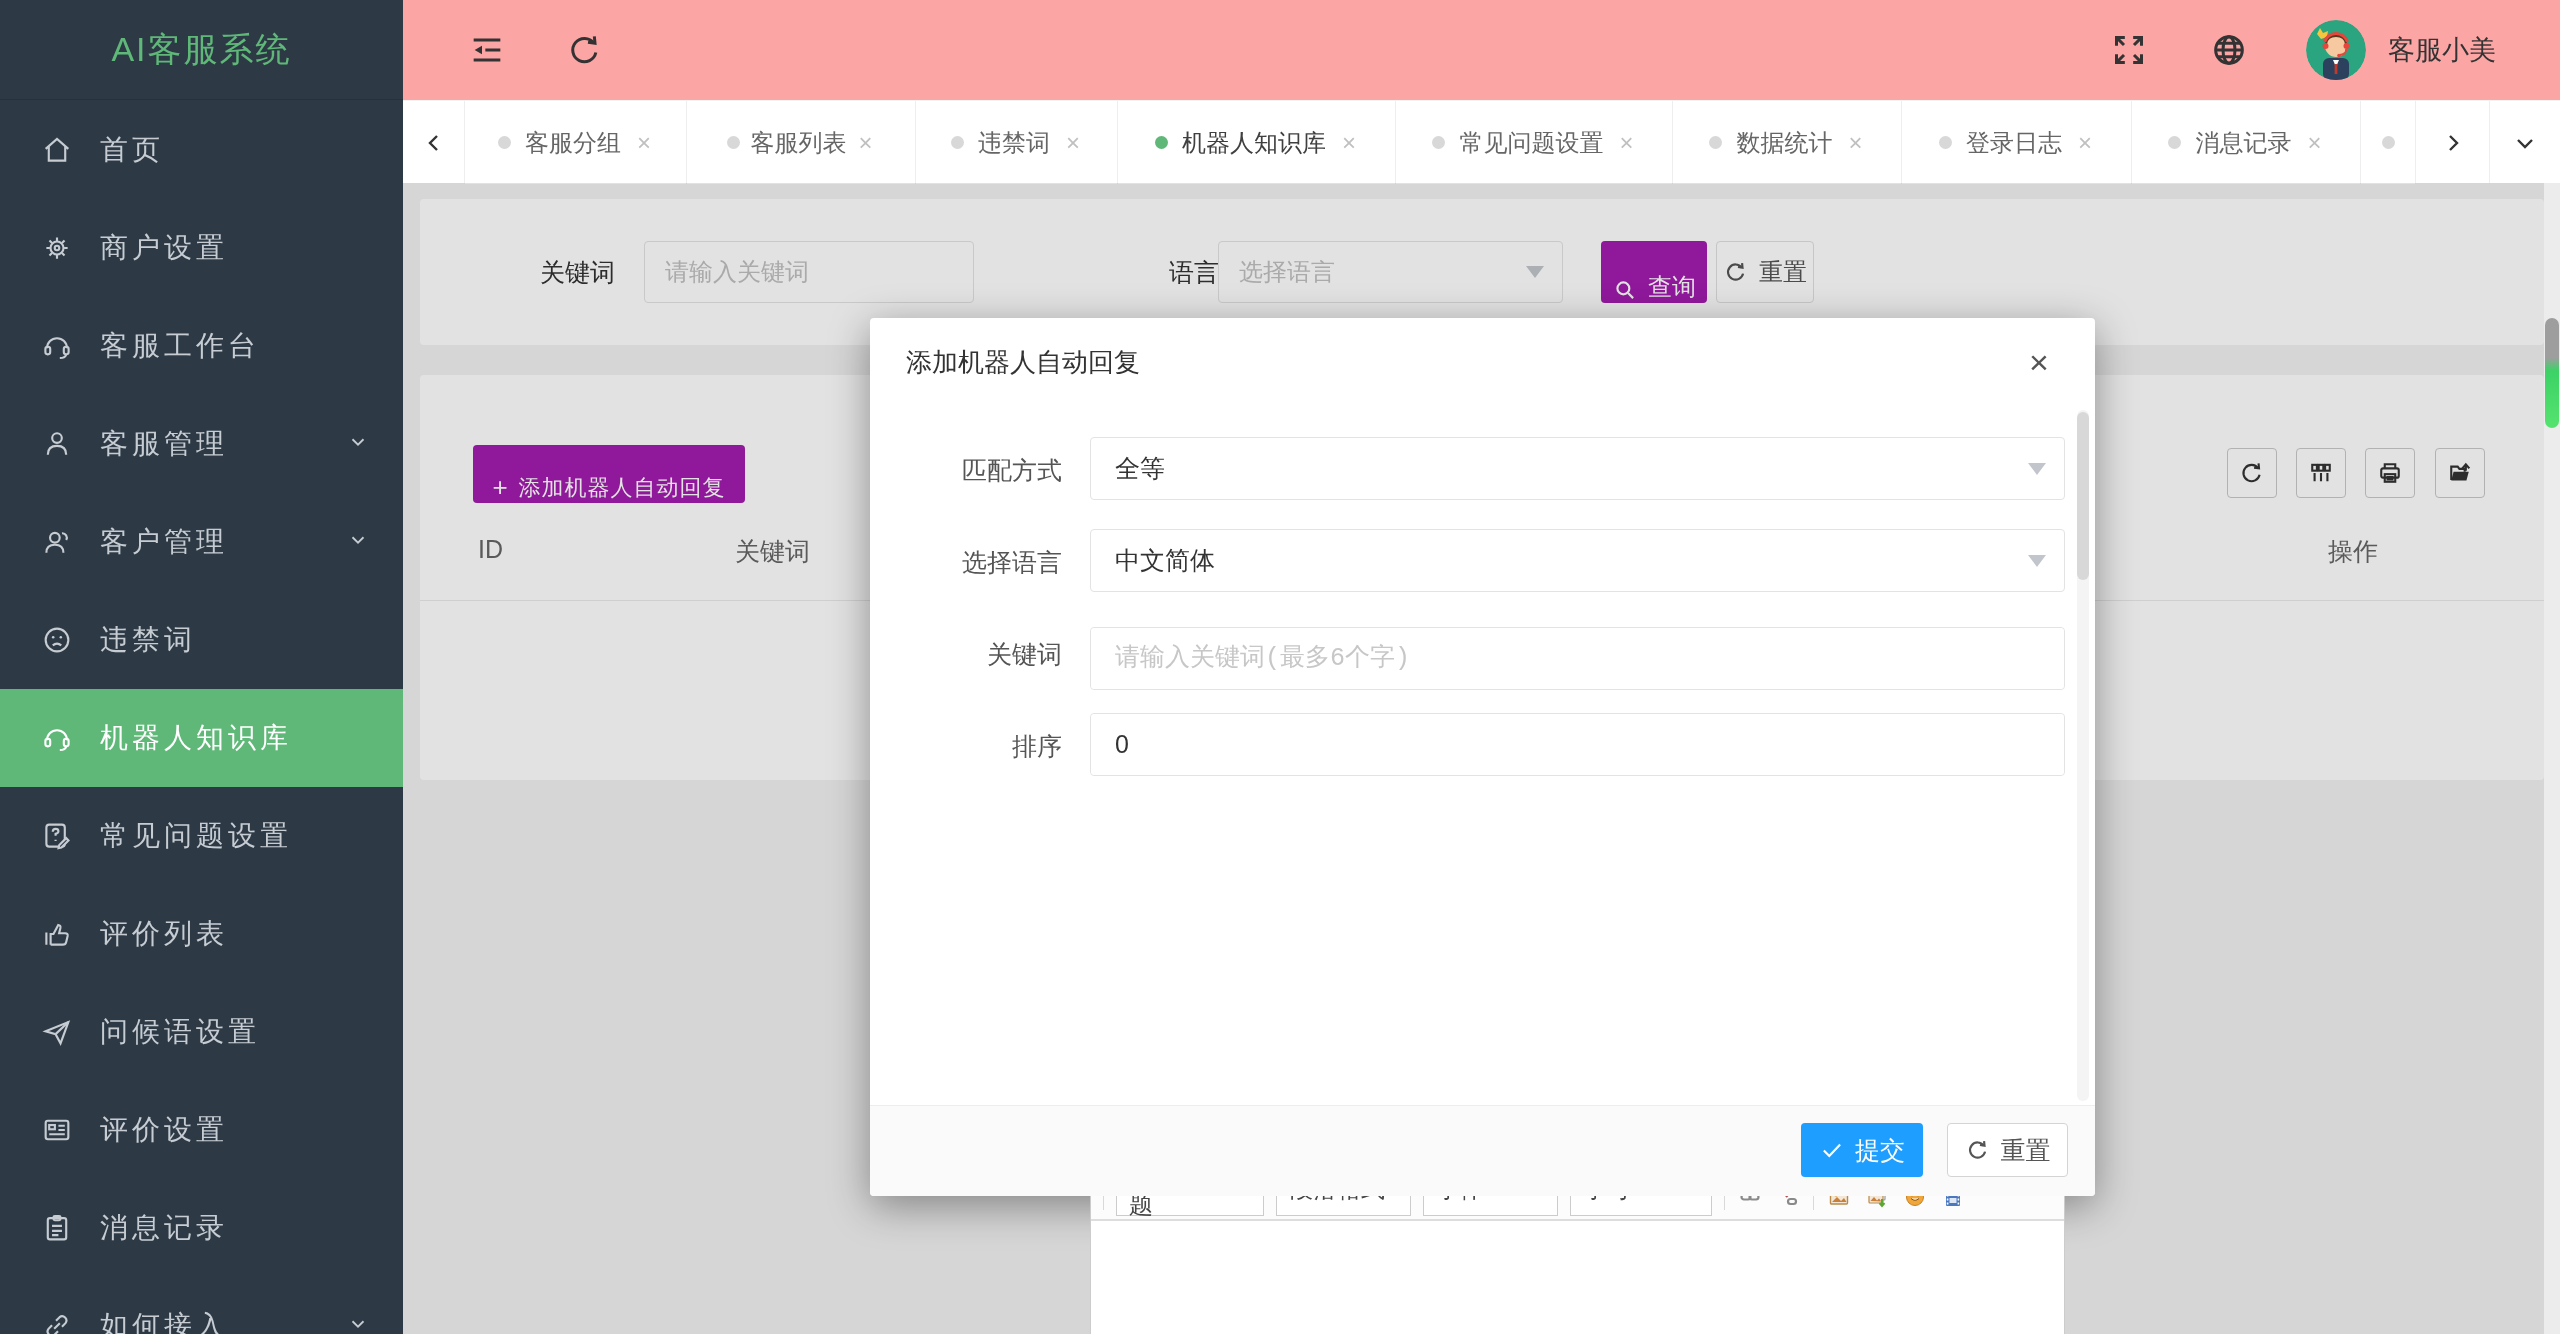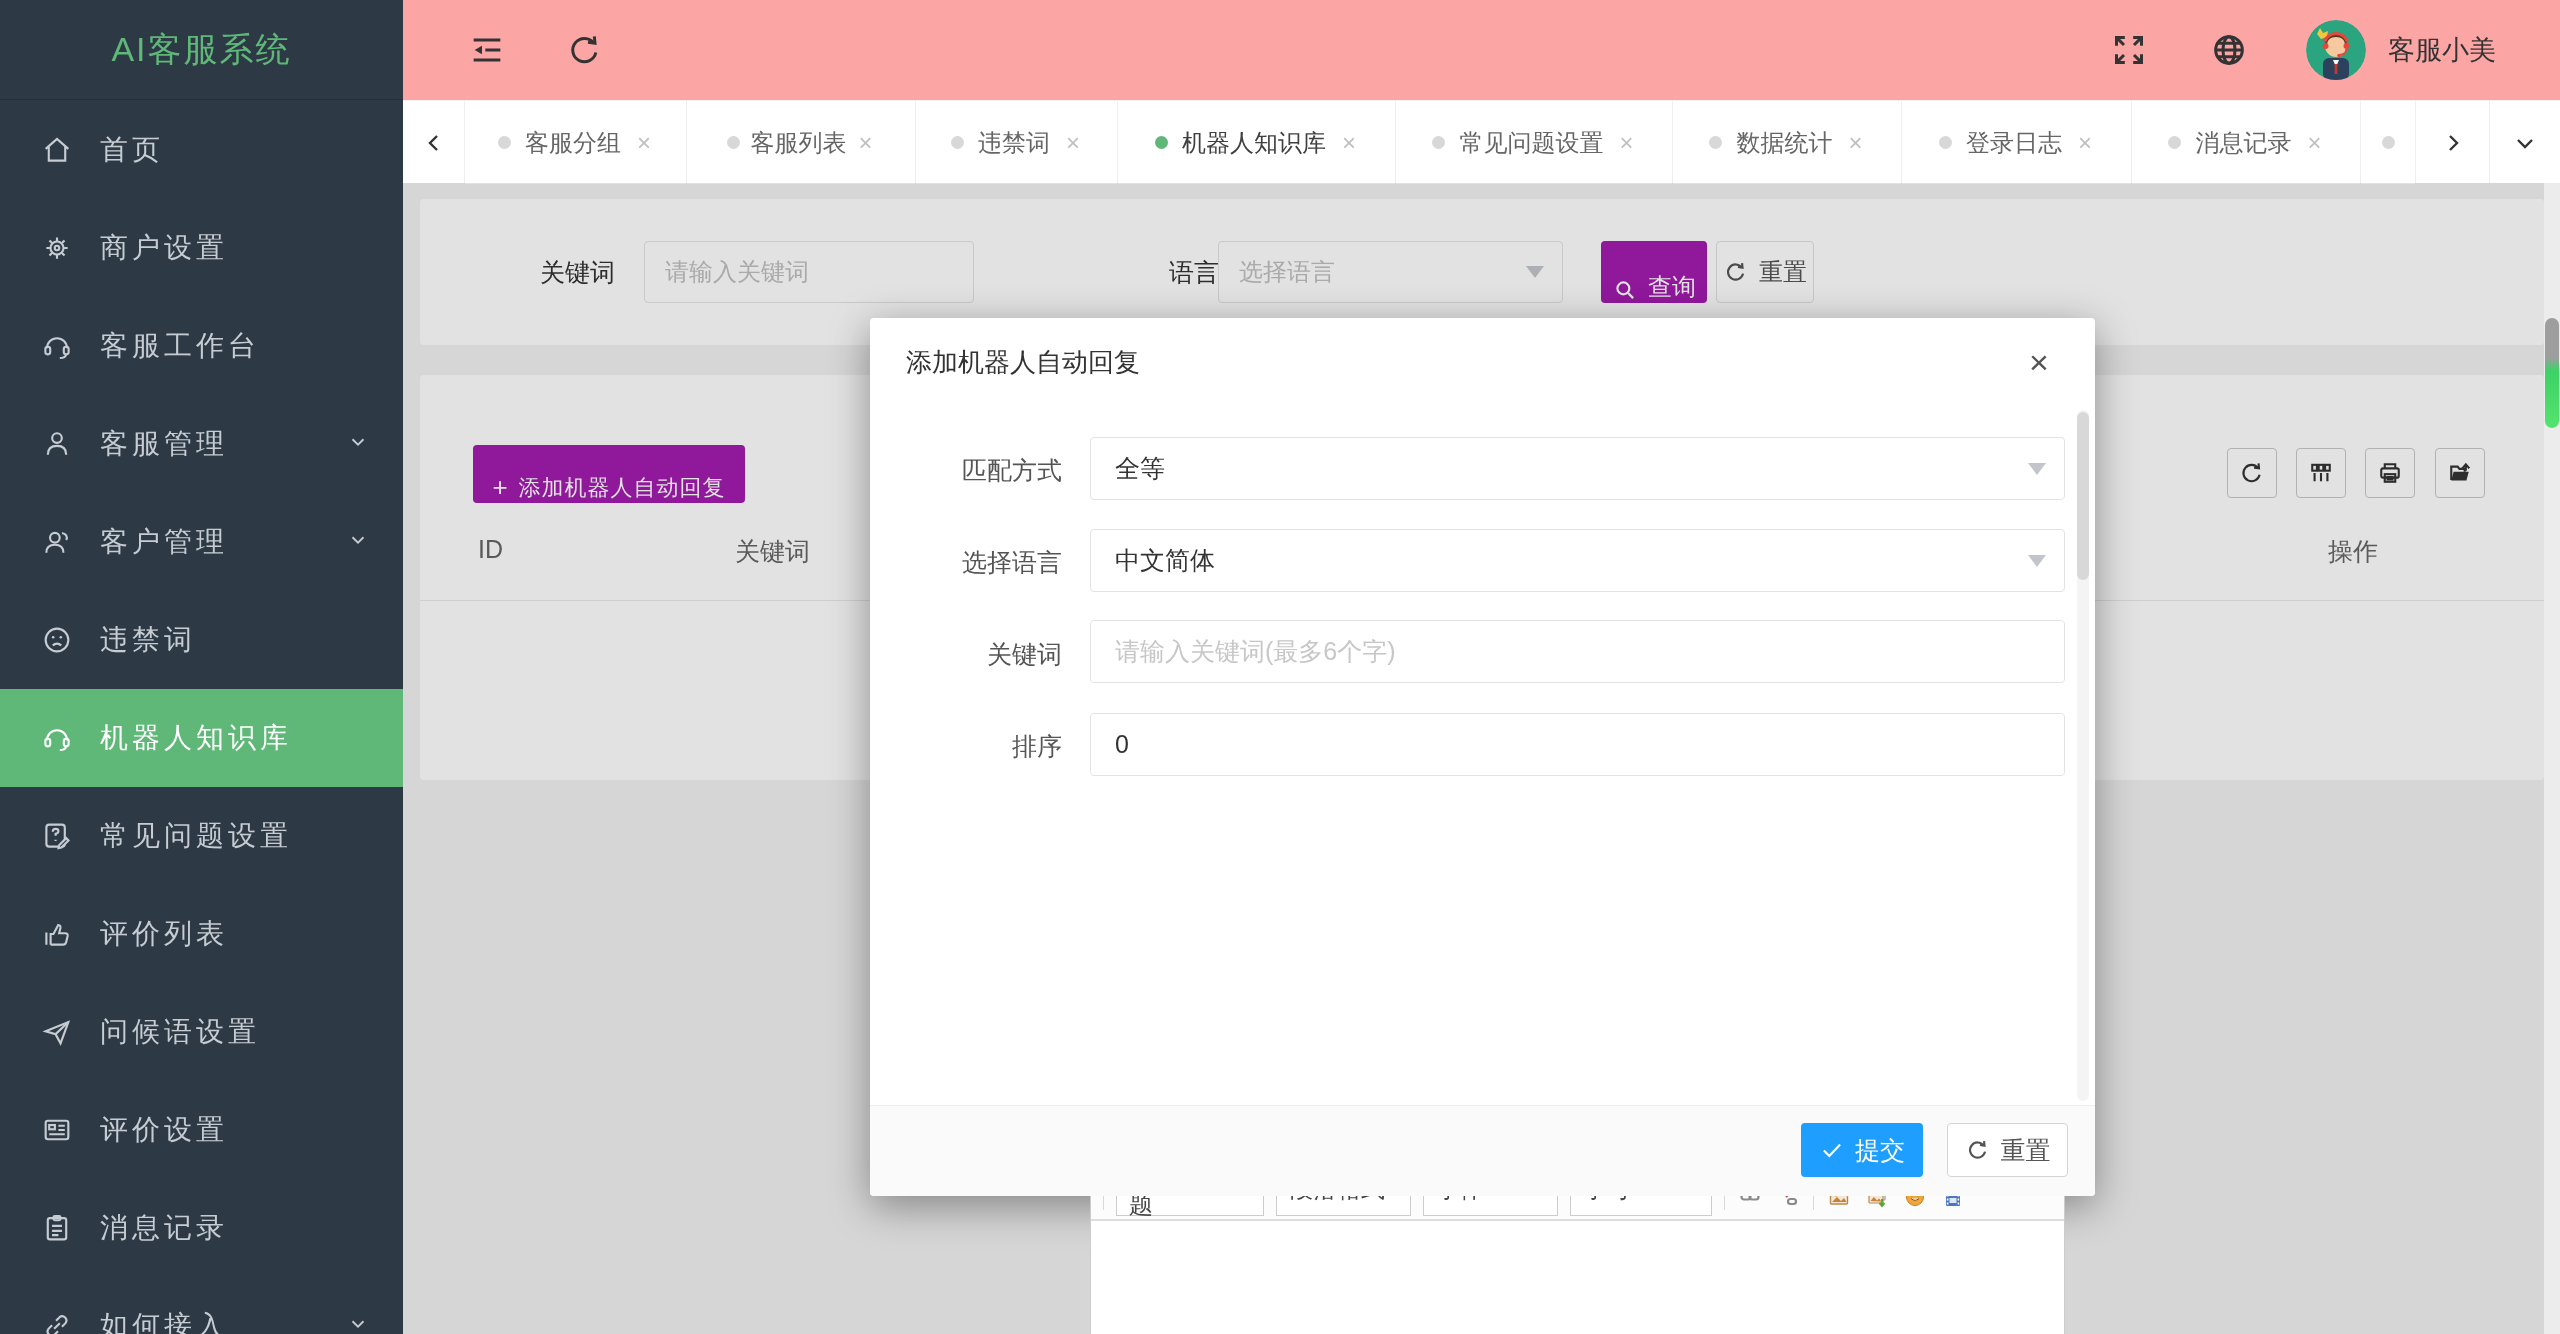--- a/index.html
+++ b/index.html
@@ -433,21 +433,21 @@
         <span class="caret"></span>
       </div>
 
       <div class="m-label" style="top:140px;">选择语言</div>
       <div class="m-ctrl" style="top:123px;">
         <div class="m-val">中文简体</div>
         <span class="caret"></span>
       </div>
 
       <div class="m-label" style="top:232px;">关键词</div>
-      <div class="m-ctrl" style="top:214px;">
+      <div class="m-ctrl" style="top:221px;font-family:Liberation Mono, monospace;">
         <input class="m-inp" placeholder="请输入关键词(最多6个字)" style="">
       </div>
 
       <div class="m-label" style="top:324px;">排序</div>
       <div class="m-ctrl" style="top:307px;">
         <input class="m-inp" value="0" style="">
       </div>
 
       <div class="m-label" style="top:737px;">问题回复</div>
 

